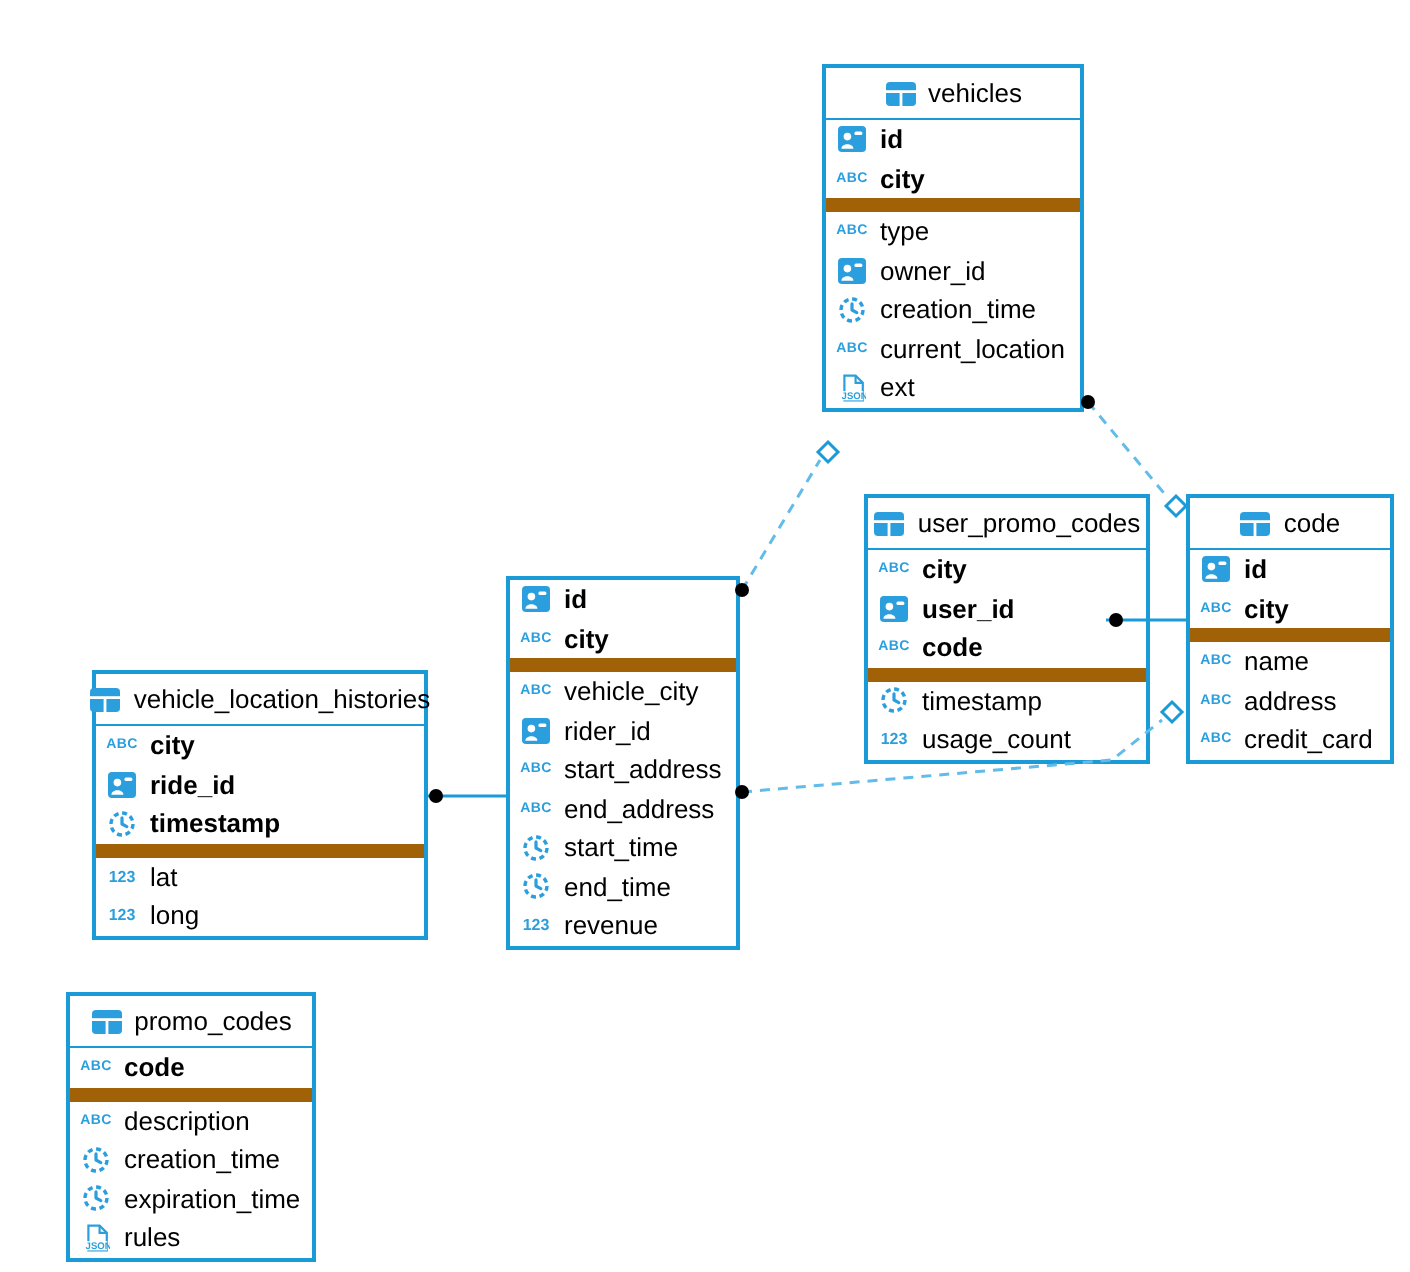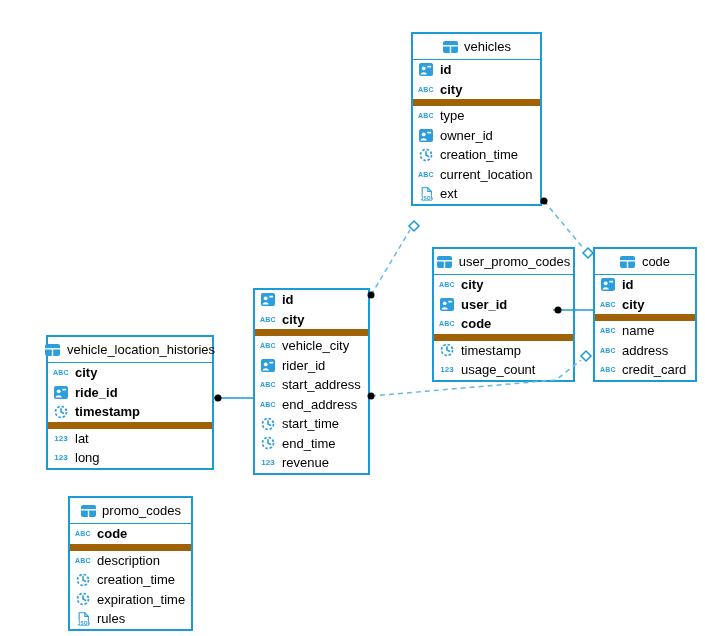--- a/index.html
+++ b/index.html
@@ -360,21 +360,21 @@
       <span>lat</span>
     </div>
         <div class="row ">
       <span class="icon">
             <span class="mini-num">123</span>
           </span>
       <span>long</span>
     </div>
      </div>
     </div>
-    <div class="tbl" style="left: 33px; top: 496px; width: 125px; margin-left: 35px;">
+    <div class="tbl" style="left: 33px; top: 496px; width: 125px;">
       <div class="tbl-header">
        <span class="icon">
           <svg width="15" height="12" viewBox="0 0 15 12">
             <rect width="15" height="12" rx="2" fill="#2b9fdd"></rect>
             <line x1="0" y1="4.8" x2="15" y2="4.8" stroke="#fff" stroke-width="1.4"></line>
             <line x1="7.5" y1="4.8" x2="7.5" y2="12" stroke="#fff" stroke-width="1.4"></line>
           </svg>
         </span>
        <span>promo_codes</span>
      </div>

